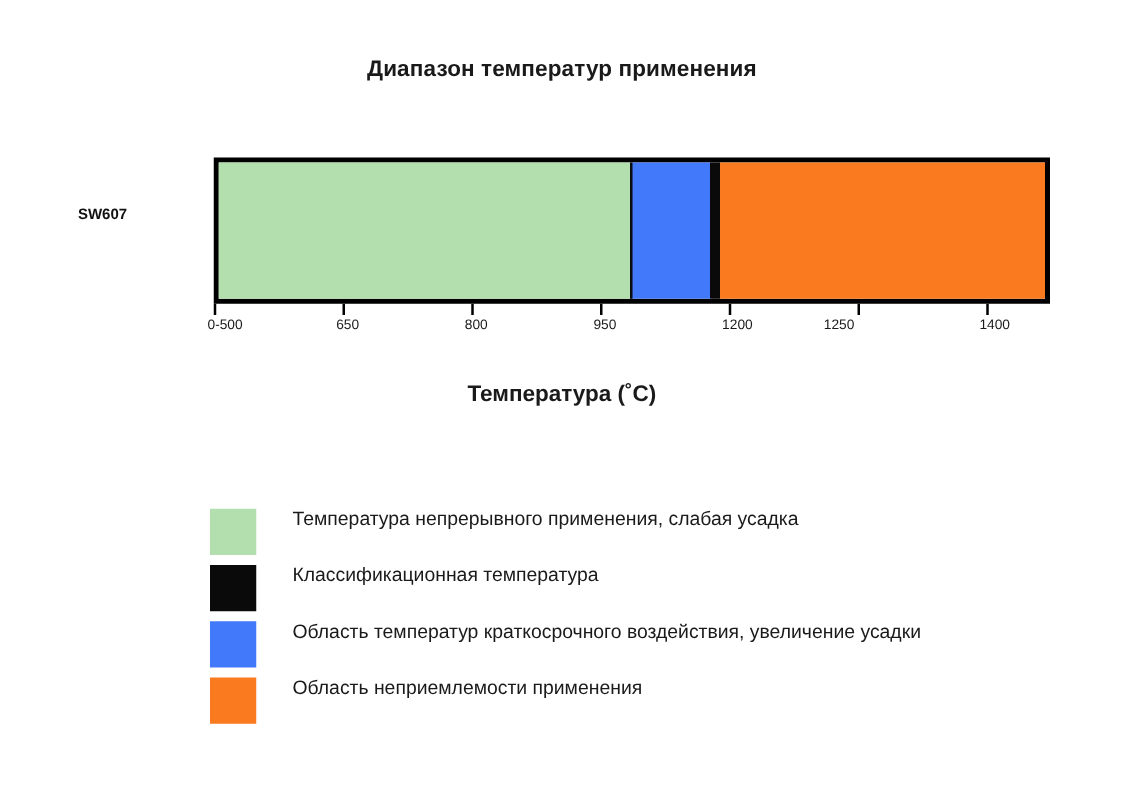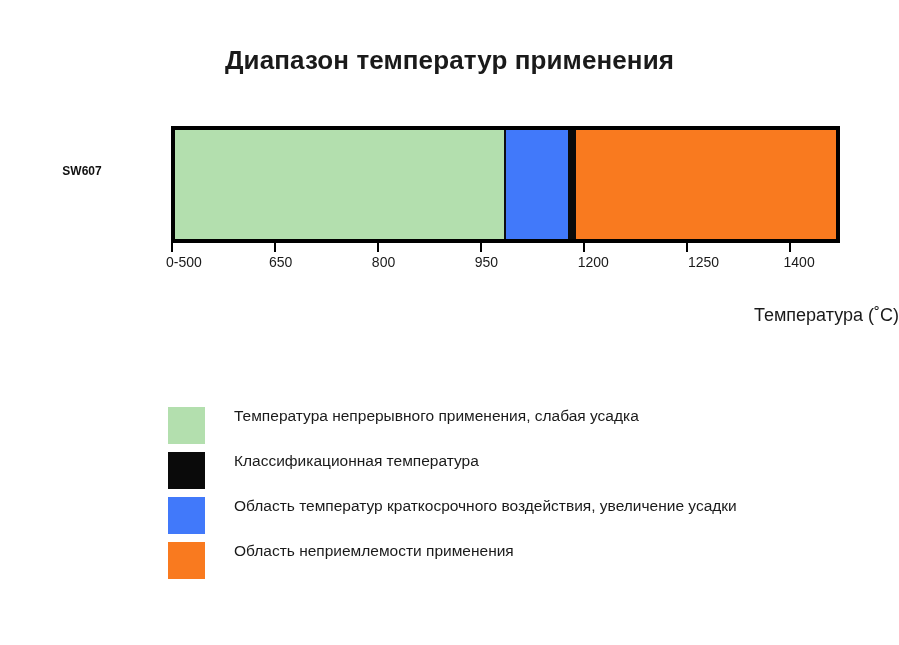--- a/index.html
+++ b/index.html
@@ -16,21 +16,21 @@
     color: #111111;
   }
 
   
   #chart-title {
     position: absolute;
     left: 0;
     top: 45px;
     width: 899px;
     text-align: center;
-    font-size: 26px;
+    font-size: 18px;
     font-weight: bold;
     letter-spacing: 0.1px;
     color: #1a1a1a;
   }
 
   
   #y-label {
     position: absolute;
     left: 20px;
     top: 160px;
@@ -81,34 +81,34 @@
   .tick {
     position: absolute;
     top: 0;
     width: 2px;
     height: 9px;
     background: #000000;
   }
   .tick-label {
     position: absolute;
     top: 11px;
-    font-size: 14px;
+    font-size: 11px;
     color: #1a1a1a;
     white-space: nowrap;
   }
 
   
   #x-title {
     position: absolute;
     left: 0;
     top: 305px;
     width: 899px;
-    text-align: right;
+    text-align: center;
     font-size: 18px;
-    font-weight: normal;
+    font-weight: bold;
     color: #1a1a1a;
   }
 
   
   #legend {
     position: absolute;
     left: 168px;
     top: 407px;
   }
   .legend-row {
@@ -151,21 +151,21 @@
     <div class="tick-label" style="left: -5px;">0-500</div>
     <div class="tick" style="left: 102.923px;"></div>
     <div class="tick-label" style="left: 97.9231px;">650</div>
     <div class="tick" style="left: 205.846px;"></div>
     <div class="tick-label" style="left: 200.846px;">800</div>
     <div class="tick" style="left: 308.769px;"></div>
     <div class="tick-label" style="left: 303.769px;">950</div>
     <div class="tick" style="left: 411.692px;"></div>
     <div class="tick-label" style="left: 406.692px;">1200</div>
     <div class="tick" style="left: 514.615px;"></div>
-    <div class="tick-label" style="left: 517px;">1250</div>
+    <div class="tick-label" style="left: 488px;">1250</div>
     <div class="tick" style="left: 617.538px;"></div>
     <div class="tick-label" style="left: 612.538px;">1400</div>
   </div>
 
 <div id="x-title">Температура (˚C)</div>
 
 <div id="legend">
   <div class="legend-row">
     <span class="legend-swatch" id="sw-0" style="background: rgb(179, 223, 174);"></span>
     <span class="legend-text">Температура непрерывного применения, слабая усадка</span>

